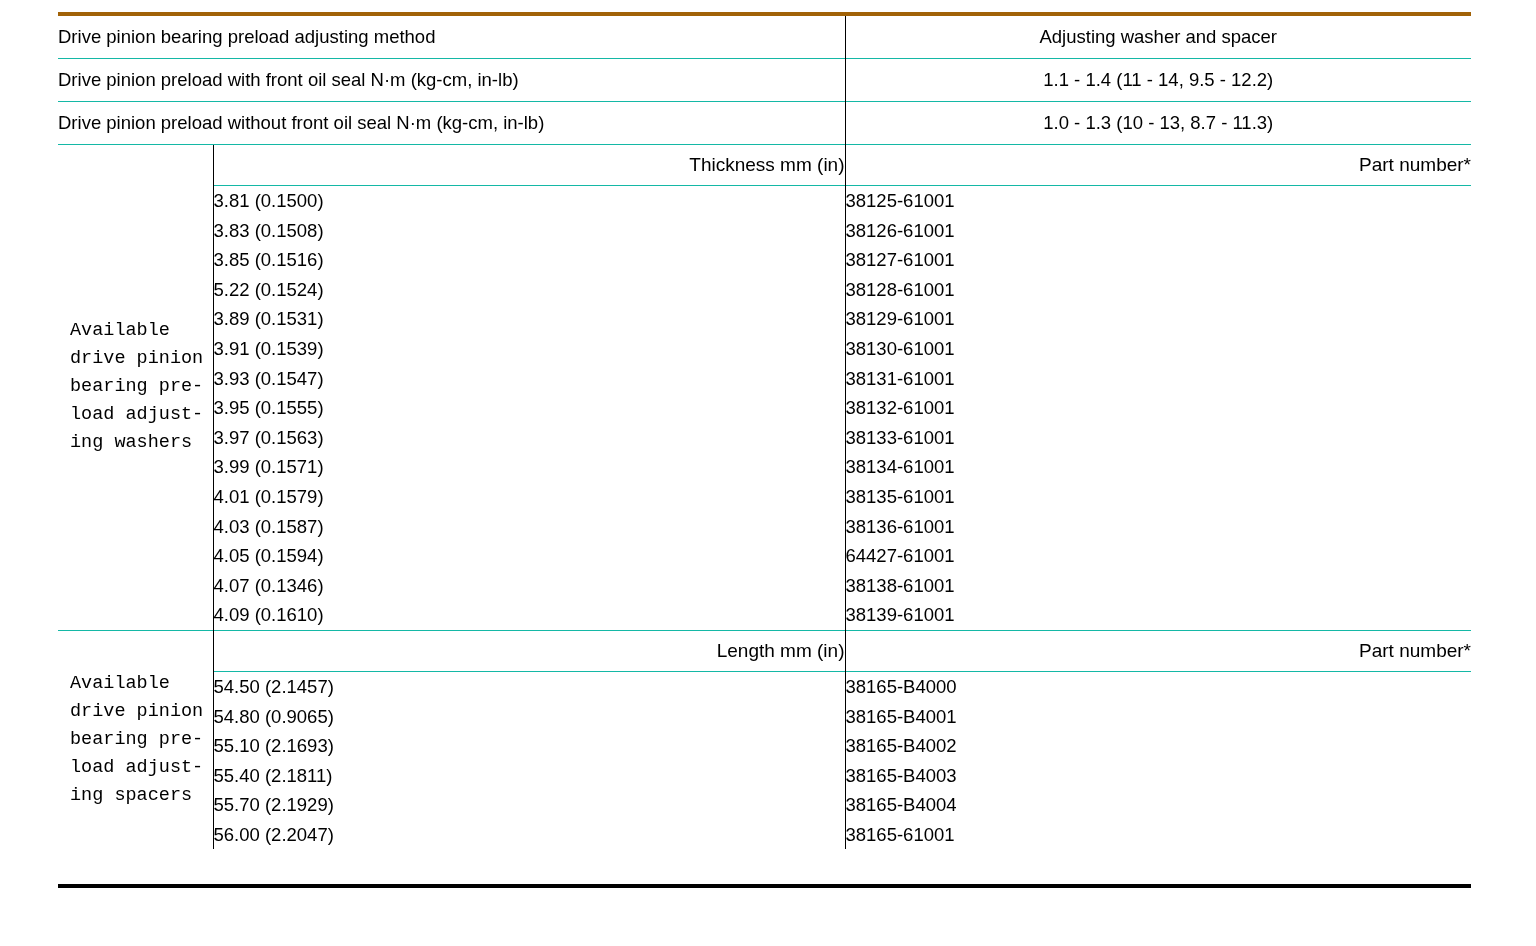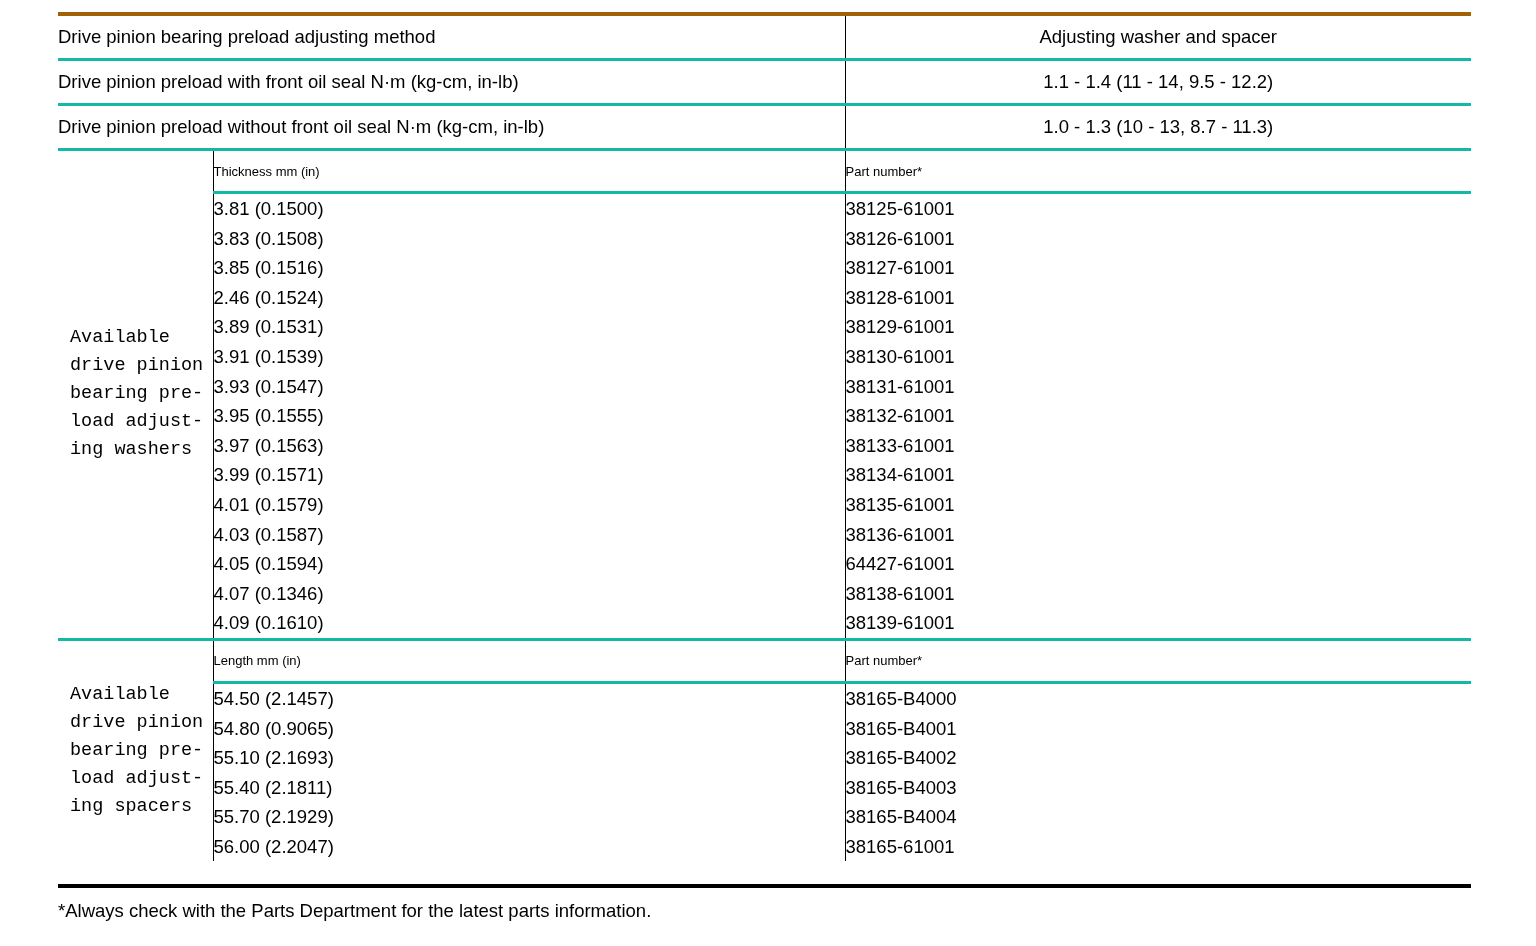--- a/index.html
+++ b/index.html
@@ -28,21 +28,21 @@
     border-collapse: collapse;
     table-layout: fixed;
   }
   .spec-table td {
     padding: 0;
     vertical-align: middle;
   }
 
   
   .rule-thick-top { border-top: 4px solid #a16207; }
-  .rule-thin { border-top: 3px solid #14b8a6; }
+  .rule-thin { border-top: 1px solid #14b8a6; }
   .bdr-left { border-left: 1px solid #000; }
 
   .row-head td {
     height: 42px;
     font-size: 18.5px;
   }
   .cell-label {
     padding-left: 16px;
     text-align: left;
   }
@@ -61,22 +61,22 @@
 
   .list-block {
     font-size: 18.5px;
     line-height: 29.6px;
     text-align: left;
     padding-top: 8px;
     padding-bottom: 10px;
   }
   .col-head {
     height: 40px;
-    font-size: 13px;
-    text-align: left;
+    font-size: 19px;
+    text-align: right;
   }
 
   .footnote {
     position: absolute;
     left: 58px;
     top: 900px;
     font-size: 18.5px;
   }
   .bottom-rule {
     position: absolute;
@@ -122,21 +122,21 @@
         <td class="col-head rule-thin bdr-left">Thickness mm (in)</td>
         <td class="col-head rule-thin bdr-left">Part number*</td>
       </tr>
 
       <tr>
         <td class="list-block rule-thin bdr-left">
           <div id="washers-sizes">
               <div>3.81 (0.1500)</div>
               <div>3.83 (0.1508)</div>
               <div>3.85 (0.1516)</div>
-              <div>2.46 (0.1524)</div>
+              <div>5.22 (0.1524)</div>
               <div>3.89 (0.1531)</div>
               <div>3.91 (0.1539)</div>
               <div>3.93 (0.1547)</div>
               <div>3.95 (0.1555)</div>
               <div>3.97 (0.1563)</div>
               <div>3.99 (0.1571)</div>
               <div>4.01 (0.1579)</div>
               <div>4.03 (0.1587)</div>
               <div>4.05 (0.1594)</div>
               <div>4.07 (0.1346)</div>
@@ -191,15 +191,14 @@
               <div>38165-B4003</div>
               <div>38165-B4004</div>
               <div>38165-61001</div>
             </div>
         </td>
       </tr>
     </tbody>
   </table>
 
   <div class="bottom-rule"></div>
-  <div class="footnote">*Always check with the Parts Department for the latest parts information.</div>
 
 </div>
 
 </body></html>

